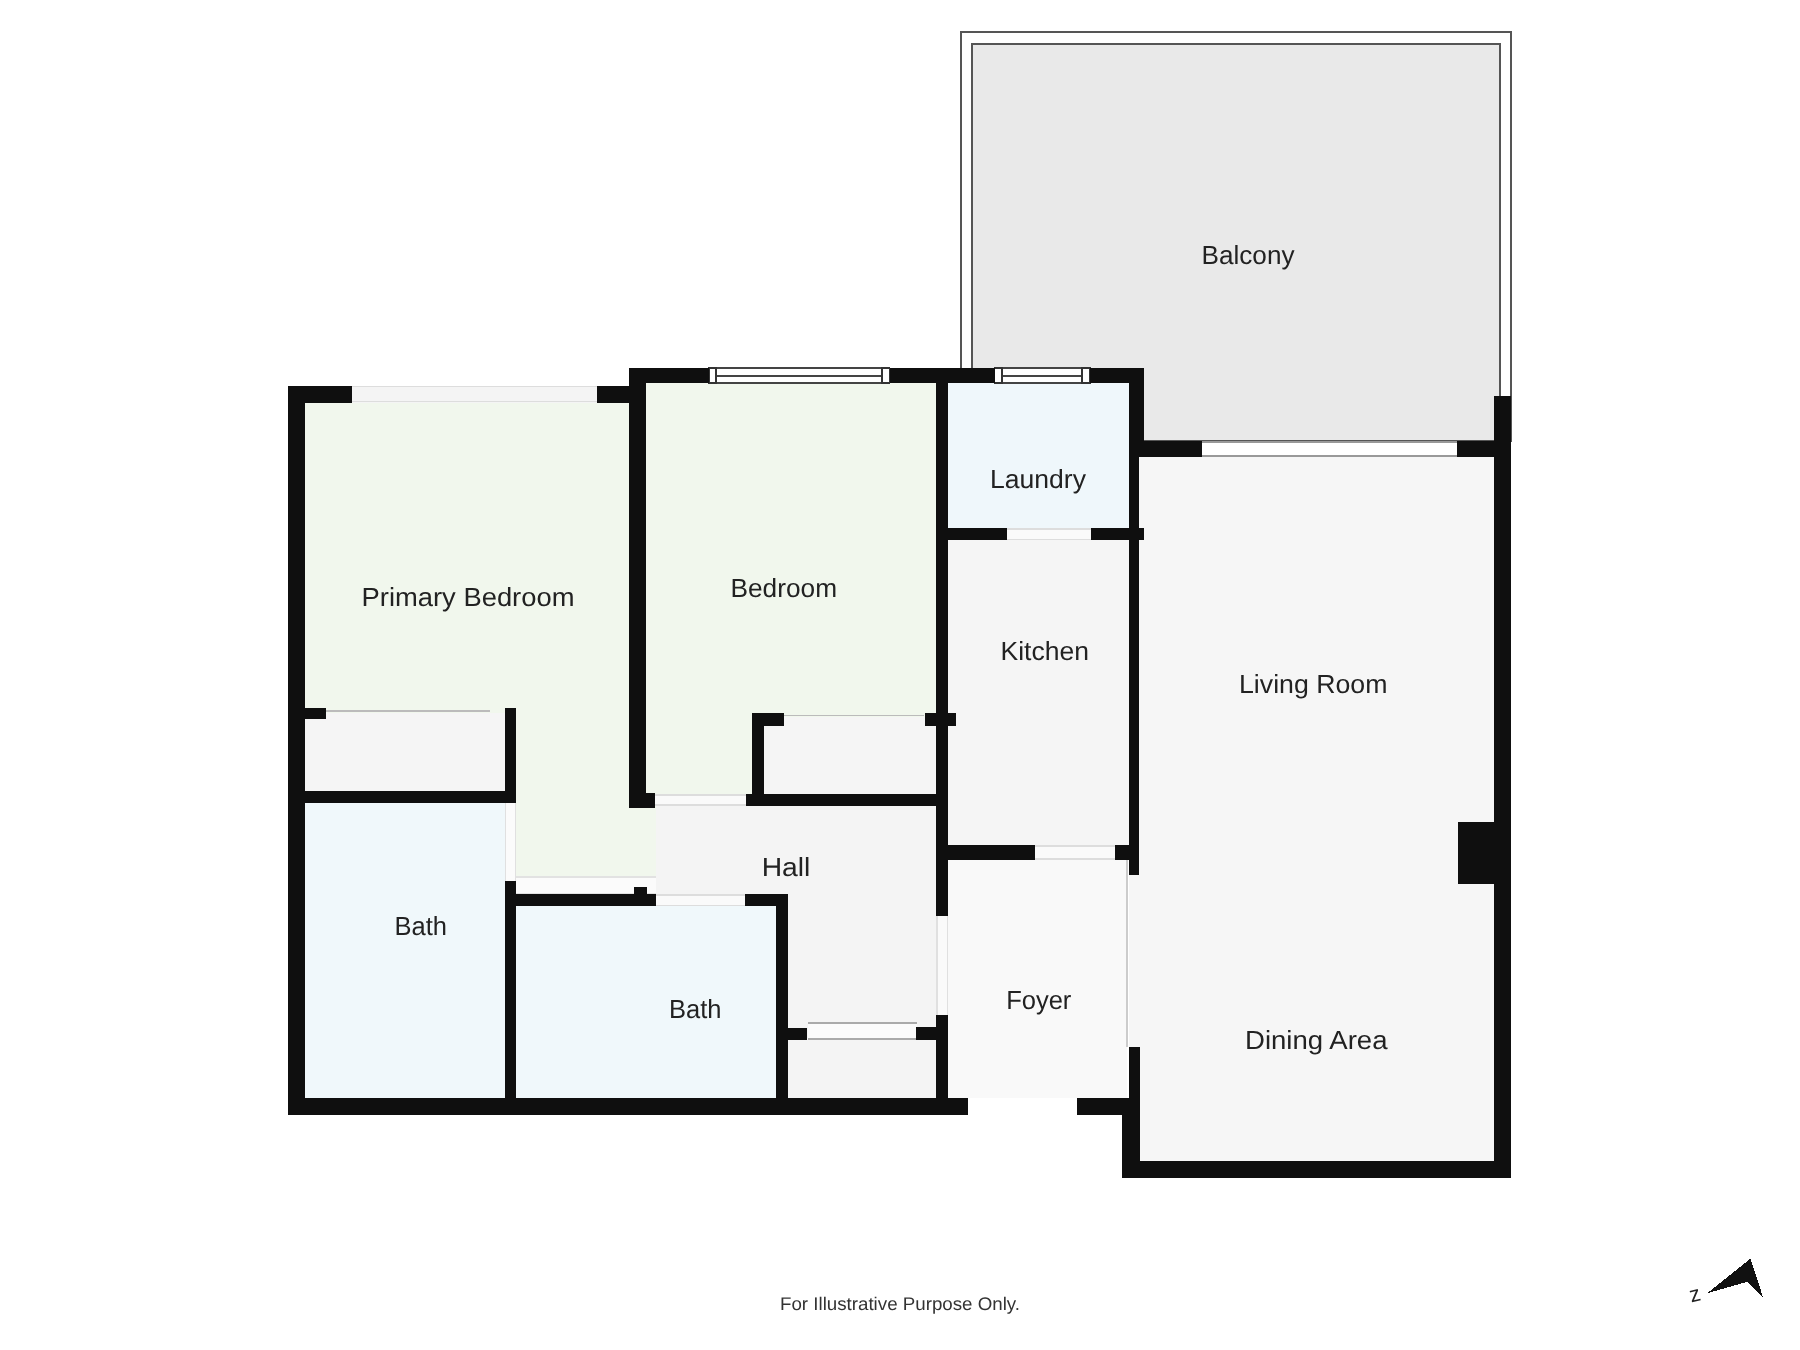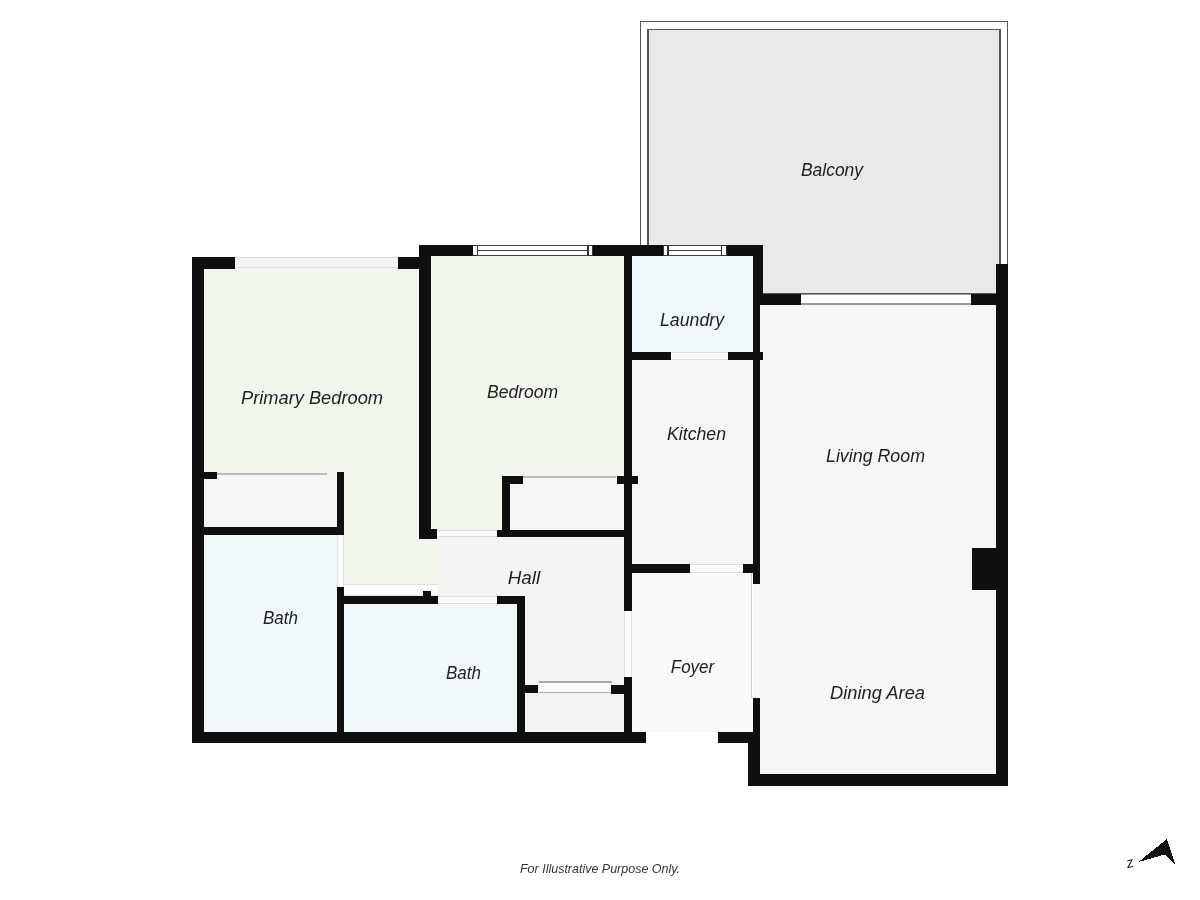--- a/index.html
+++ b/index.html
@@ -1,17 +1,17 @@
 <!DOCTYPE html>
 <html><head>
 <meta charset="utf-8">
 <style>
   html,body{margin:0;padding:0;background:#ffffff;}
   .page{width:1200px;height:900px;position:relative;overflow:hidden;background:#ffffff;
-        font-family:"Liberation Sans", sans-serif;font-style:italic;}
+        font-family:"Liberation Sans", sans-serif;}
   svg{position:absolute;left:0;top:0;}
   .lbl{font-family:"Liberation Sans", sans-serif;font-size:17.5px;fill:#222222;}
   svg{will-change:transform;transform:translateZ(0);}
   .foot{font-family:"Liberation Sans", sans-serif;font-size:12.2px;fill:#333333;}
 </style>
 </head>
 <body>
 <div class="page">
 <svg width="1200" height="900" viewBox="0 0 1200 900">
 

